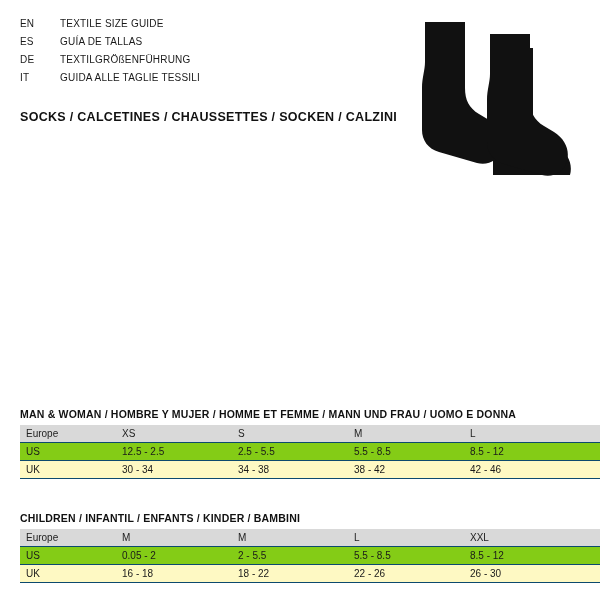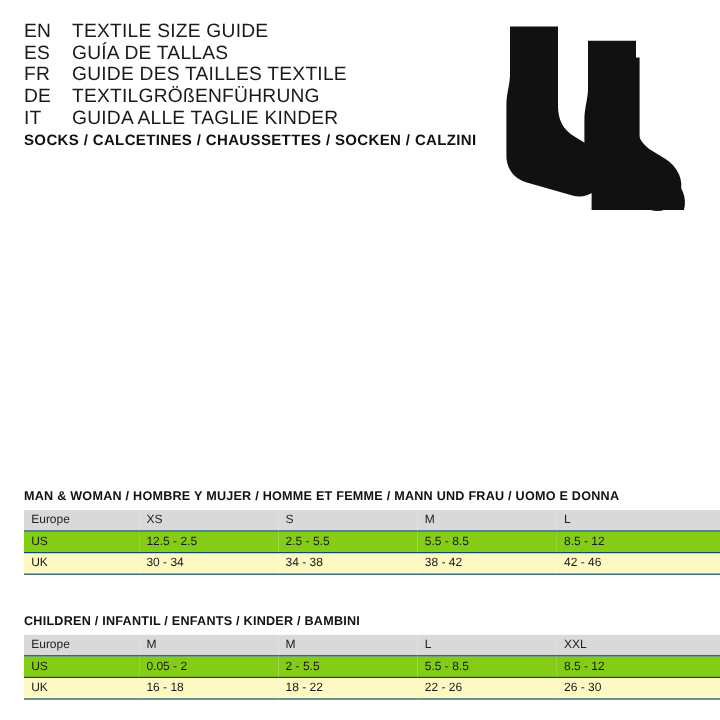--- a/index.html
+++ b/index.html
@@ -26,21 +26,21 @@
   .lang-block {
     position: absolute;
     top: 18px;
     left: 20px;
     width: 360px;
   }
   .lang-row {
     display: flex;
     align-items: baseline;
     height: 18px;
-    font-size: 16px;
+    font-size: 10px;
     letter-spacing: 0.2px;
   }
   .lang-code {
     width: 40px;
     flex: 0 0 40px;
     color: #1a1a1a;
   }
   .lang-text {
     color: #1a1a1a;
   }
@@ -118,30 +118,26 @@
   <div class="lang-block">
     <div class="lang-row">
       <span class="lang-code">EN</span>
       <span class="lang-text">TEXTILE SIZE GUIDE</span>
     </div>
     <div class="lang-row">
       <span class="lang-code">ES</span>
       <span class="lang-text">GUÍA DE TALLAS</span>
     </div>
     <div class="lang-row">
-      <span class="lang-code">FR</span>
-      <span class="lang-text">GUIDE DES TAILLES TEXTILE</span>
-    </div>
-    <div class="lang-row">
       <span class="lang-code">DE</span>
       <span class="lang-text">TEXTILGRÖßENFÜHRUNG</span>
     </div>
     <div class="lang-row">
       <span class="lang-code">IT</span>
-      <span class="lang-text">GUIDA ALLE TAGLIE KINDER</span>
+      <span class="lang-text">GUIDA ALLE TAGLIE TESSILI</span>
     </div>
   </div>
 
   <div class="product-line">SOCKS / CALCETINES / CHAUSSETTES / SOCKEN / CALZINI</div>
 
   <div class="sock-art">
     <svg viewBox="0 0 170 160" width="170" height="160" aria-hidden="true">
 
       <path d="M20,4 L60,4 L60,70 C60,82 64,90 74,96 L84,102 C95,109 100,120 97,131
                C94,142 83,148 72,145 L34,134 C23,131 17,122 17,112 L17,70

